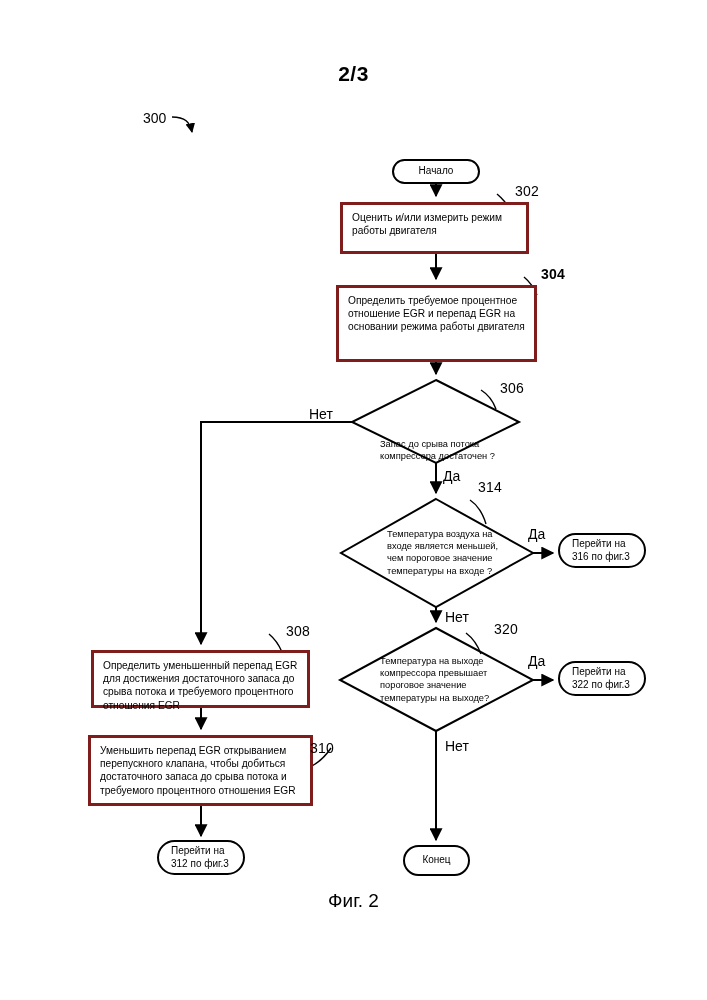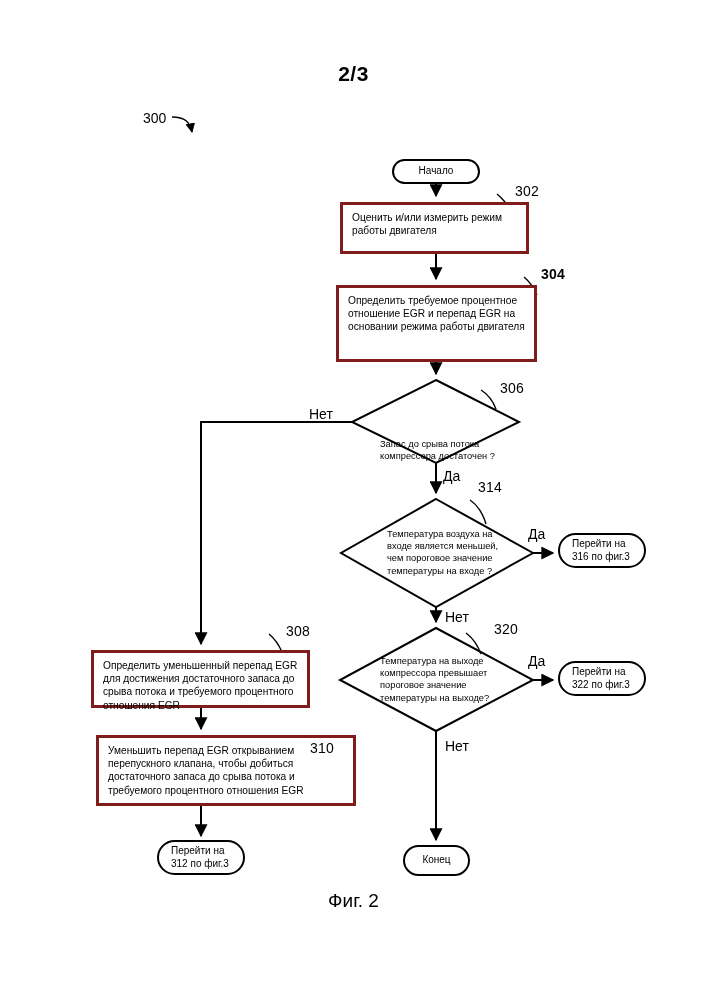--- a/index.html
+++ b/index.html
@@ -175,21 +175,21 @@
   <div class="dia-text" style="left:380px; top:655px; width:140px;">Температура на выходе компрессора превышает пороговое значение температуры на выходе?</div>
   <div class="reflabel" style="left:494px; top:621px;">320</div>
   <div class="edgelabel" style="left:528px; top:653px;">Да</div>
   <div class="edgelabel" style="left:445px; top:738px;">Нет</div>
 
   <div class="node proc" style="left:91px; top:650px; width:219px; height:58px;">
     <span class="txt">Определить уменьшенный перепад EGR для достижения достаточного запаса до срыва потока и требуемого процентного отношения EGR</span>
   </div>
   <div class="reflabel" style="left:286px; top:623px;">308</div>
 
-  <div class="node proc" style="left:96px; top:735px; width:260px; height:71px;">
+  <div class="node proc" style="left:88px; top:735px; width:225px; height:71px;">
     <span class="txt">Уменьшить перепад EGR открыванием перепускного клапана, чтобы добиться достаточного запаса до срыва потока и требуемого процентного отношения EGR</span>
   </div>
   <div class="reflabel" style="left:310px; top:740px;">310</div>
 
   <div class="node term goto" style="left:558px; top:533px; width:88px; height:35px;">
     <span class="txt">Перейти на 316 по фиг.3</span>
   </div>
 
   <div class="node term goto" style="left:558px; top:661px; width:88px; height:35px;">
     <span class="txt">Перейти на 322 по фиг.3</span>

